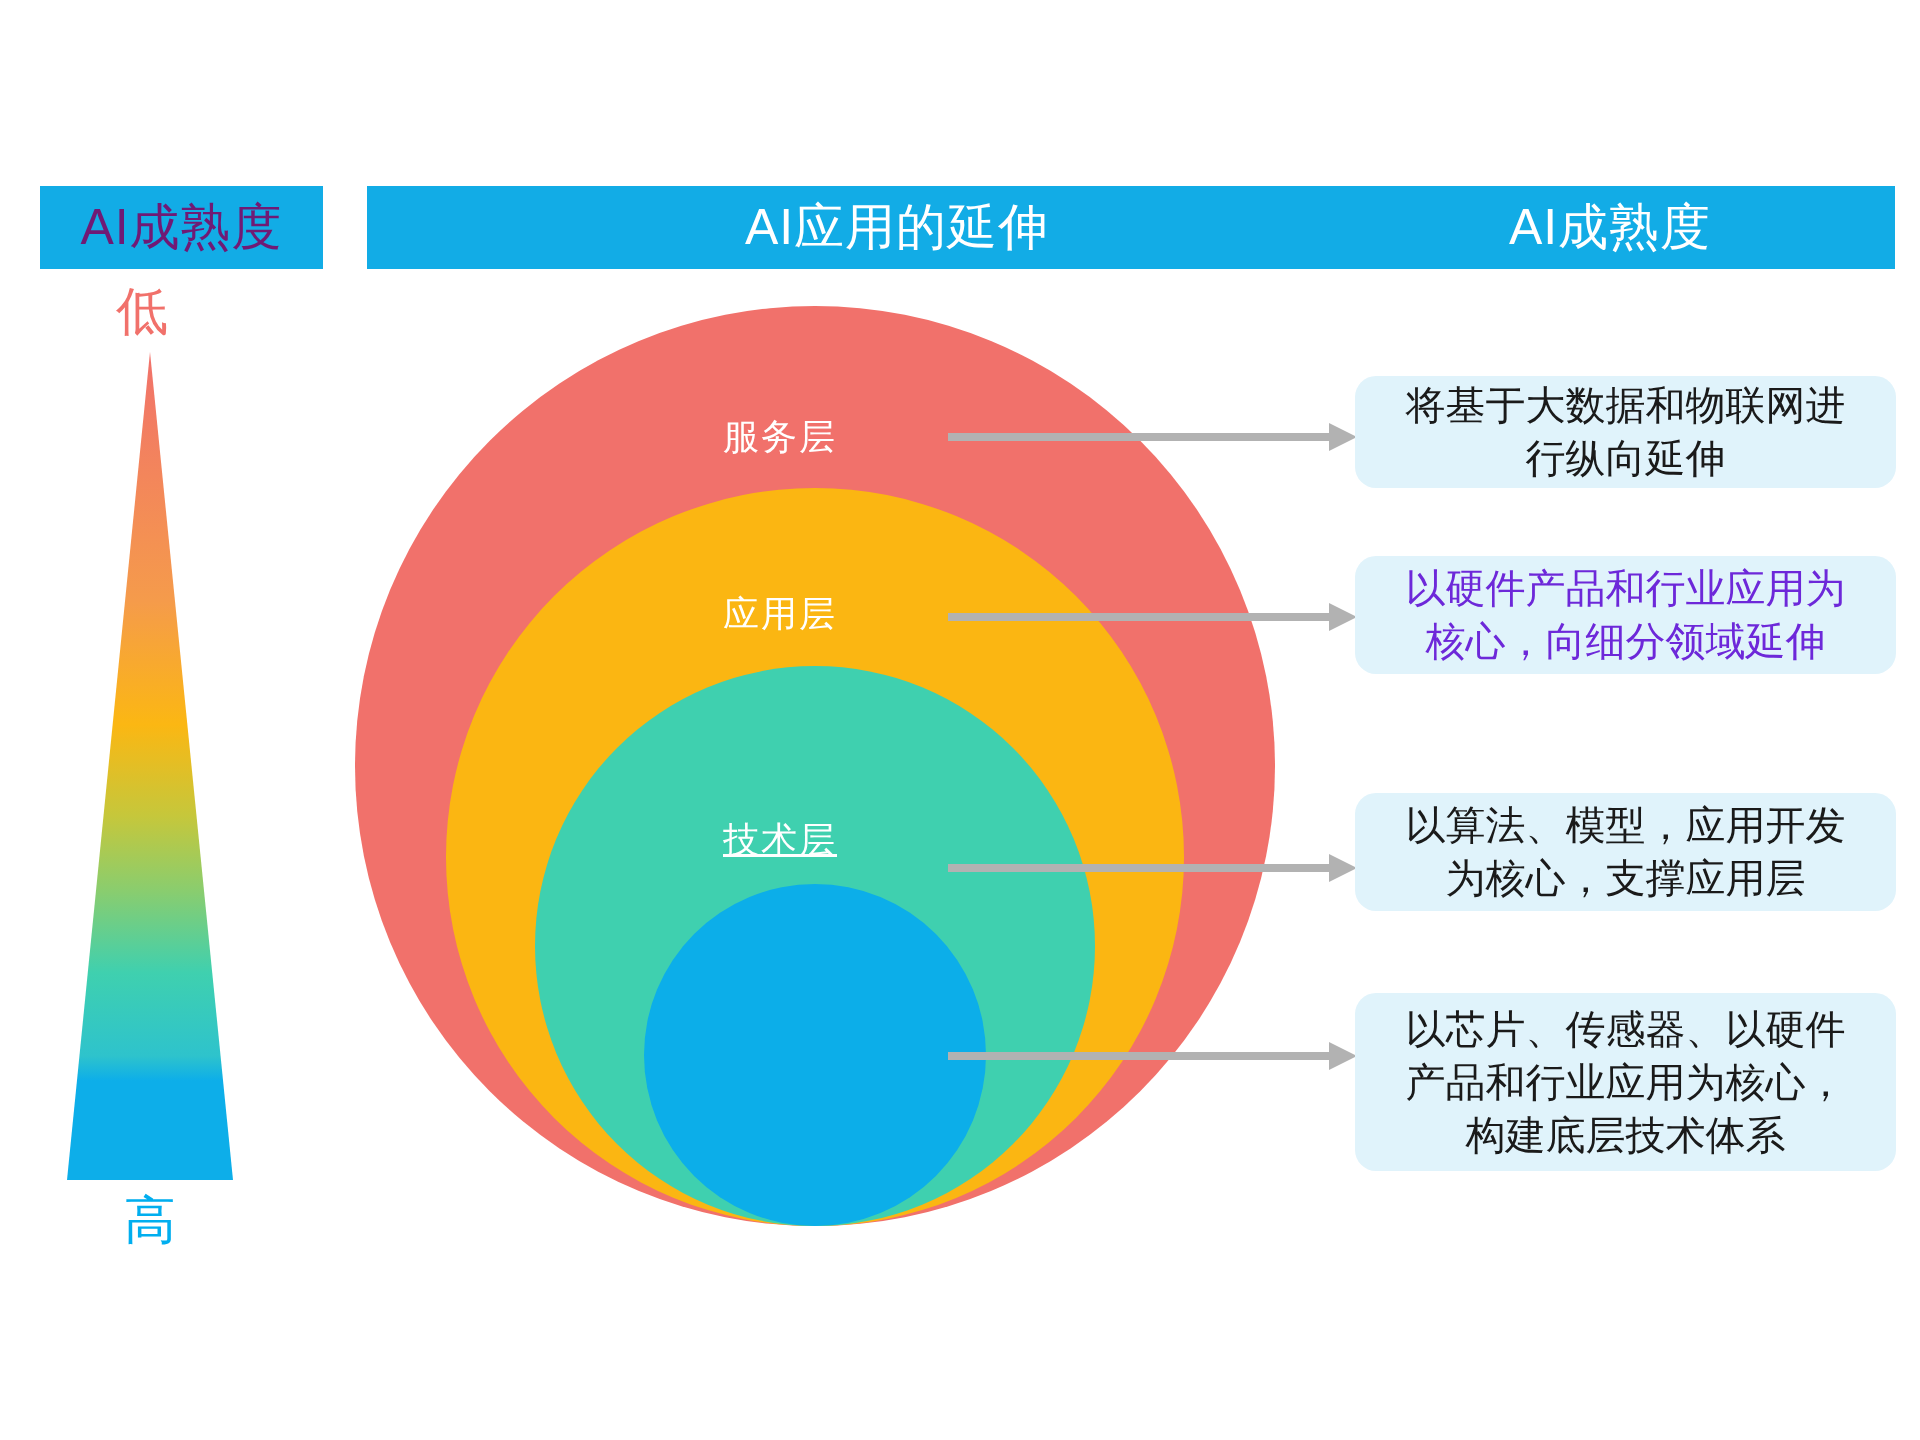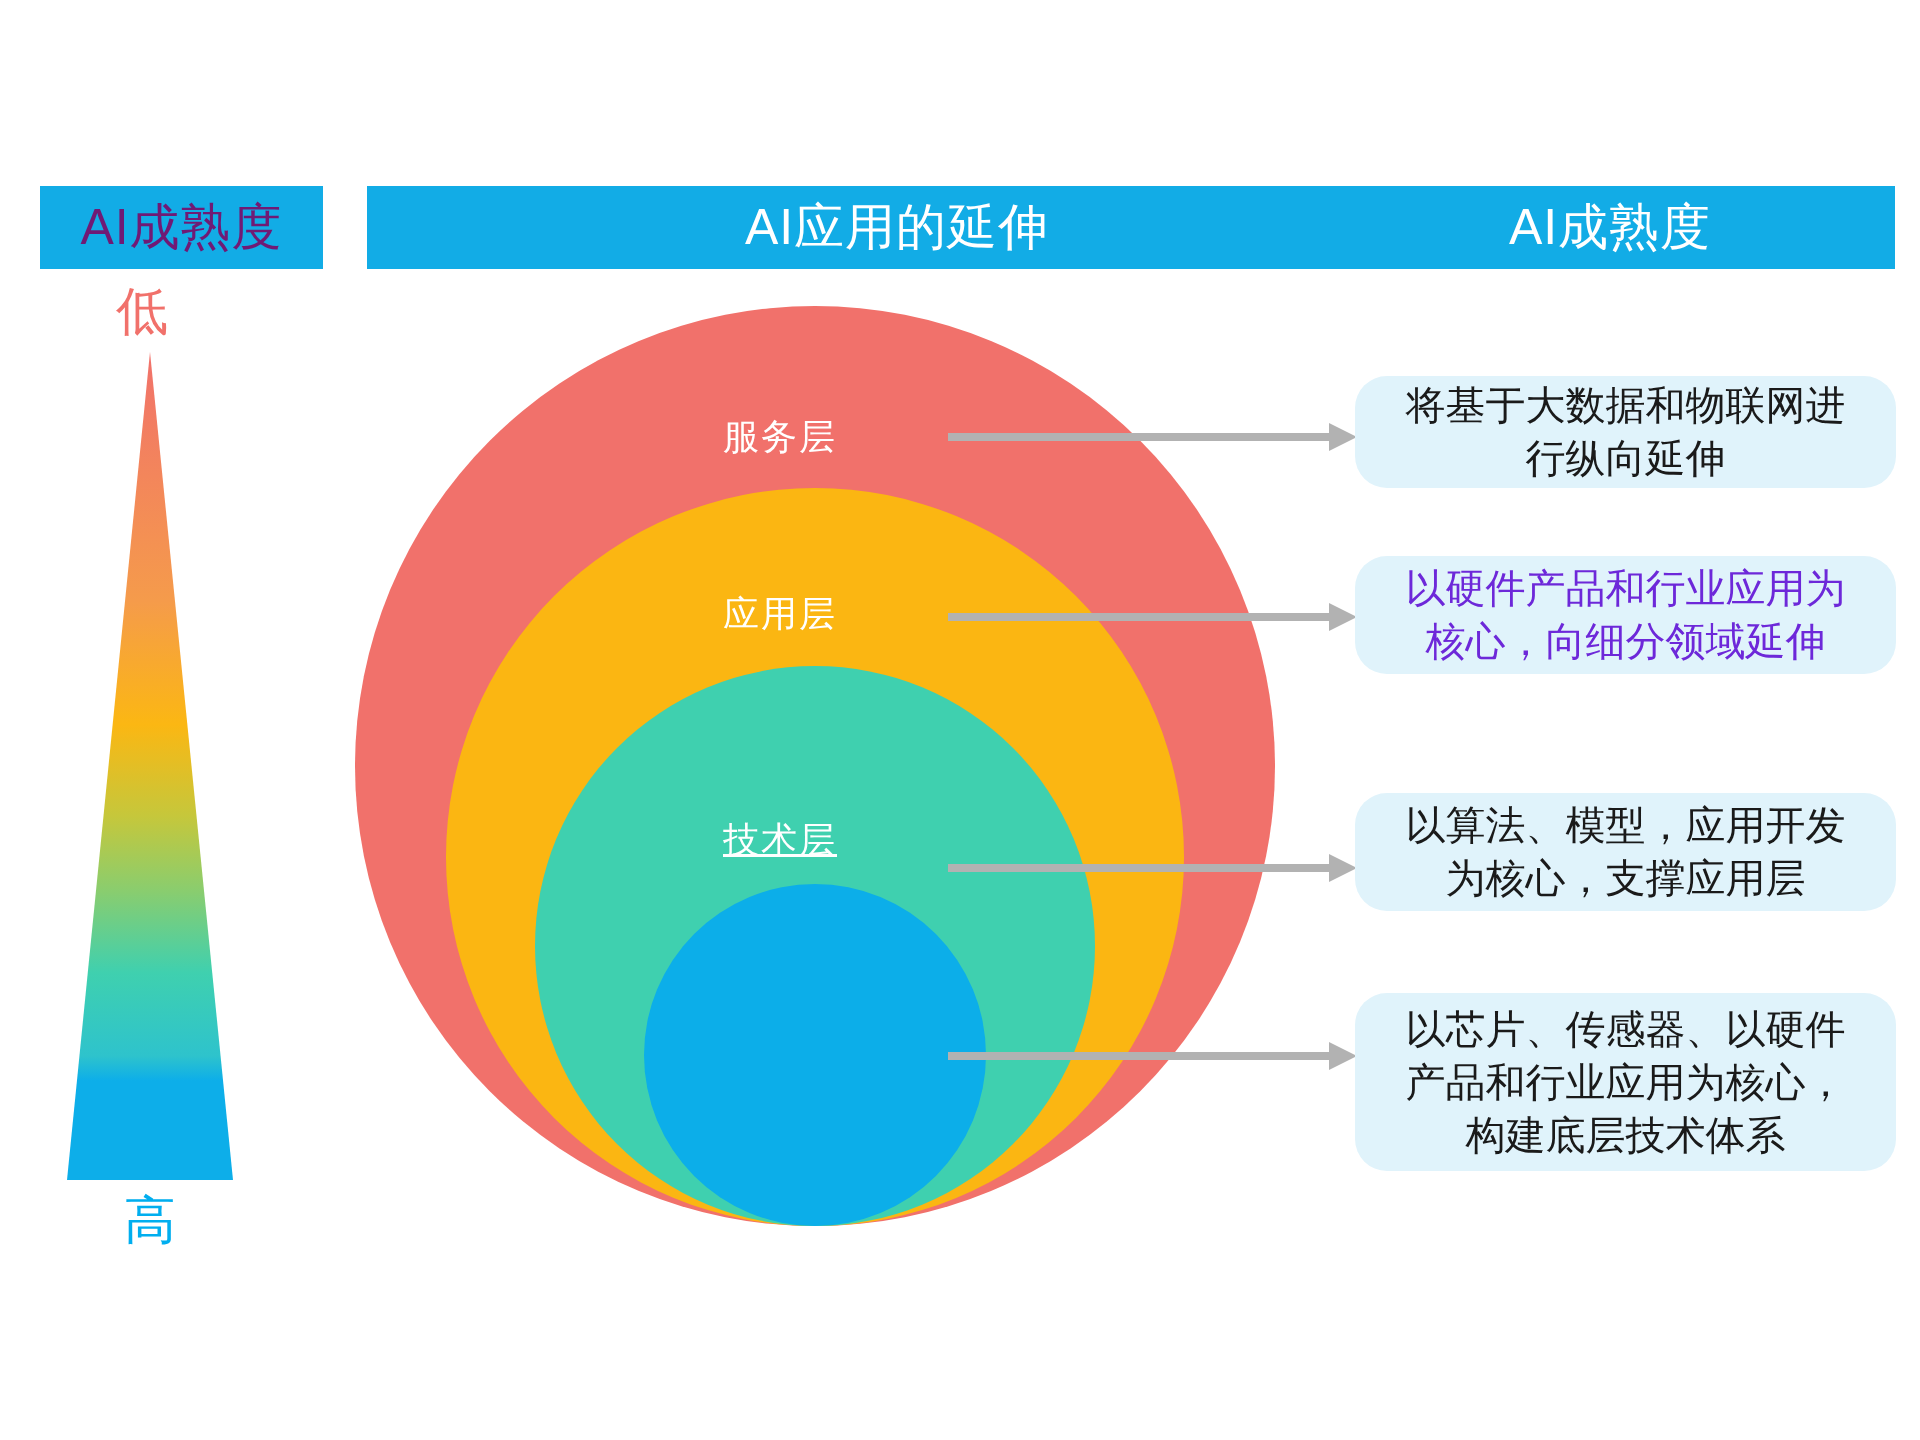--- a/index.html
+++ b/index.html
@@ -43,21 +43,21 @@
   .arrow-1{top:433px;}
   .arrow-2{top:613px;}
   .arrow-3{top:864px;}
   .arrow-4{top:1052px;}
   .arrow .head{
     position:absolute;right:-27px;top:-10px;width:0;height:0;
     border-top:14px solid transparent;border-bottom:14px solid transparent;
     border-left-width:28px;border-left-style:solid;
   }
   .trend-box{
-    position:absolute;left:1355px;width:541px;border-radius:32px;
+    position:absolute;left:1355px;width:541px;border-radius:21px;
     display:flex;align-items:center;justify-content:center;
     font-size:40px;line-height:53px;text-align:center;
     padding:0 40px;box-sizing:border-box;
   }
   .trend-box-1{top:376px;height:112px;}
   .trend-box-2{top:556px;height:118px;}
   .trend-box-3{top:793px;height:118px;}
   .trend-box-4{top:993px;height:178px;}
 </style>
 </head>

